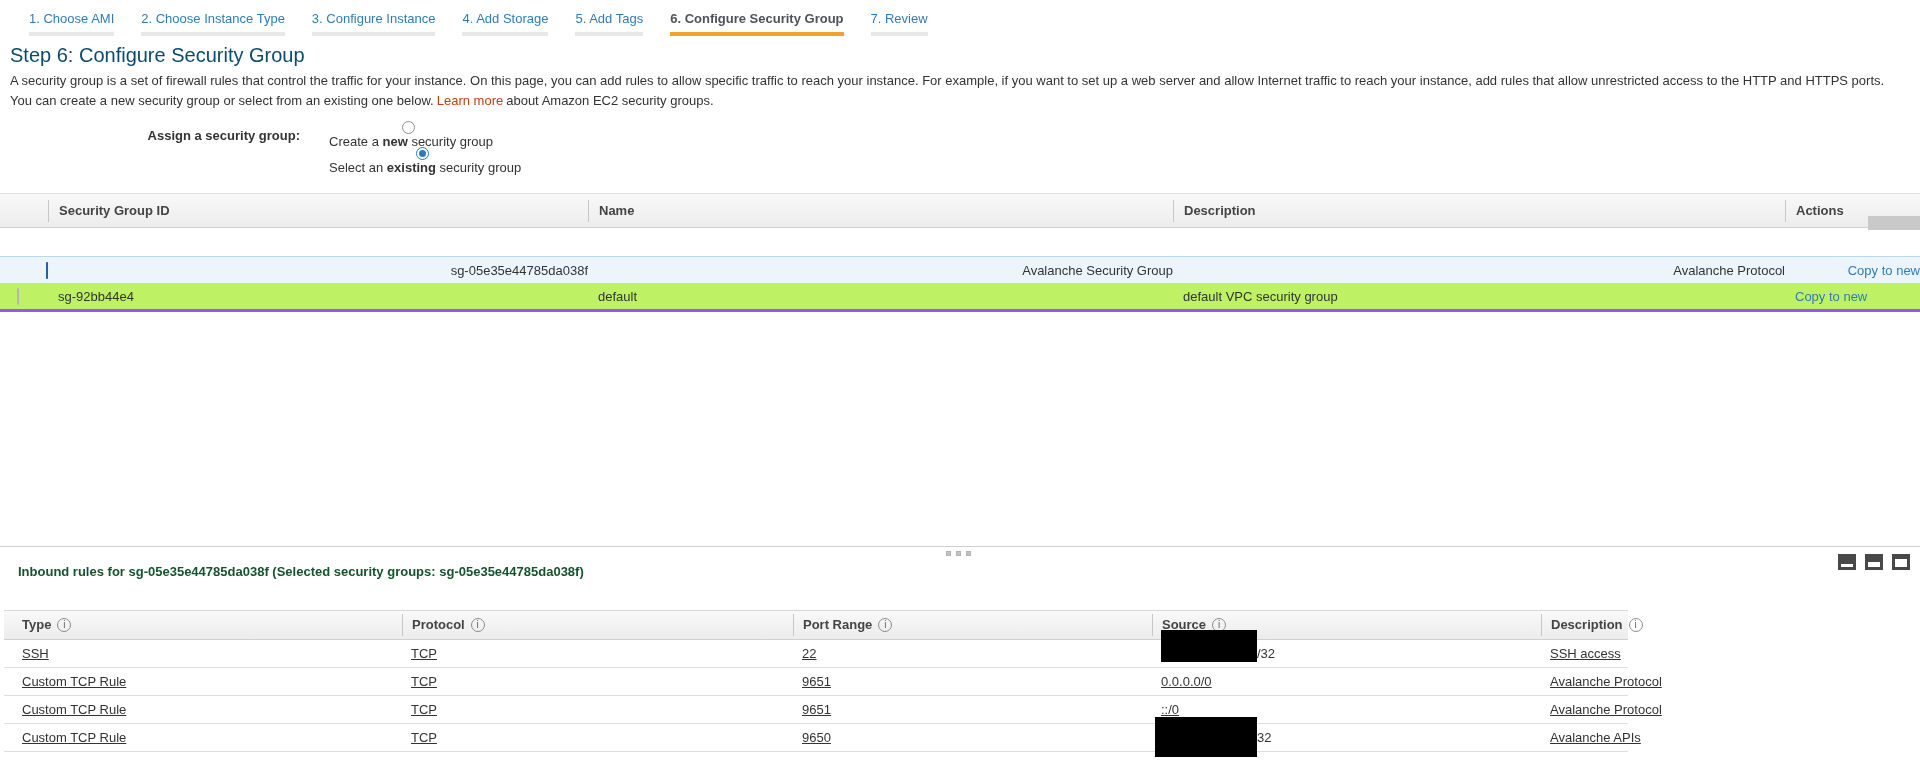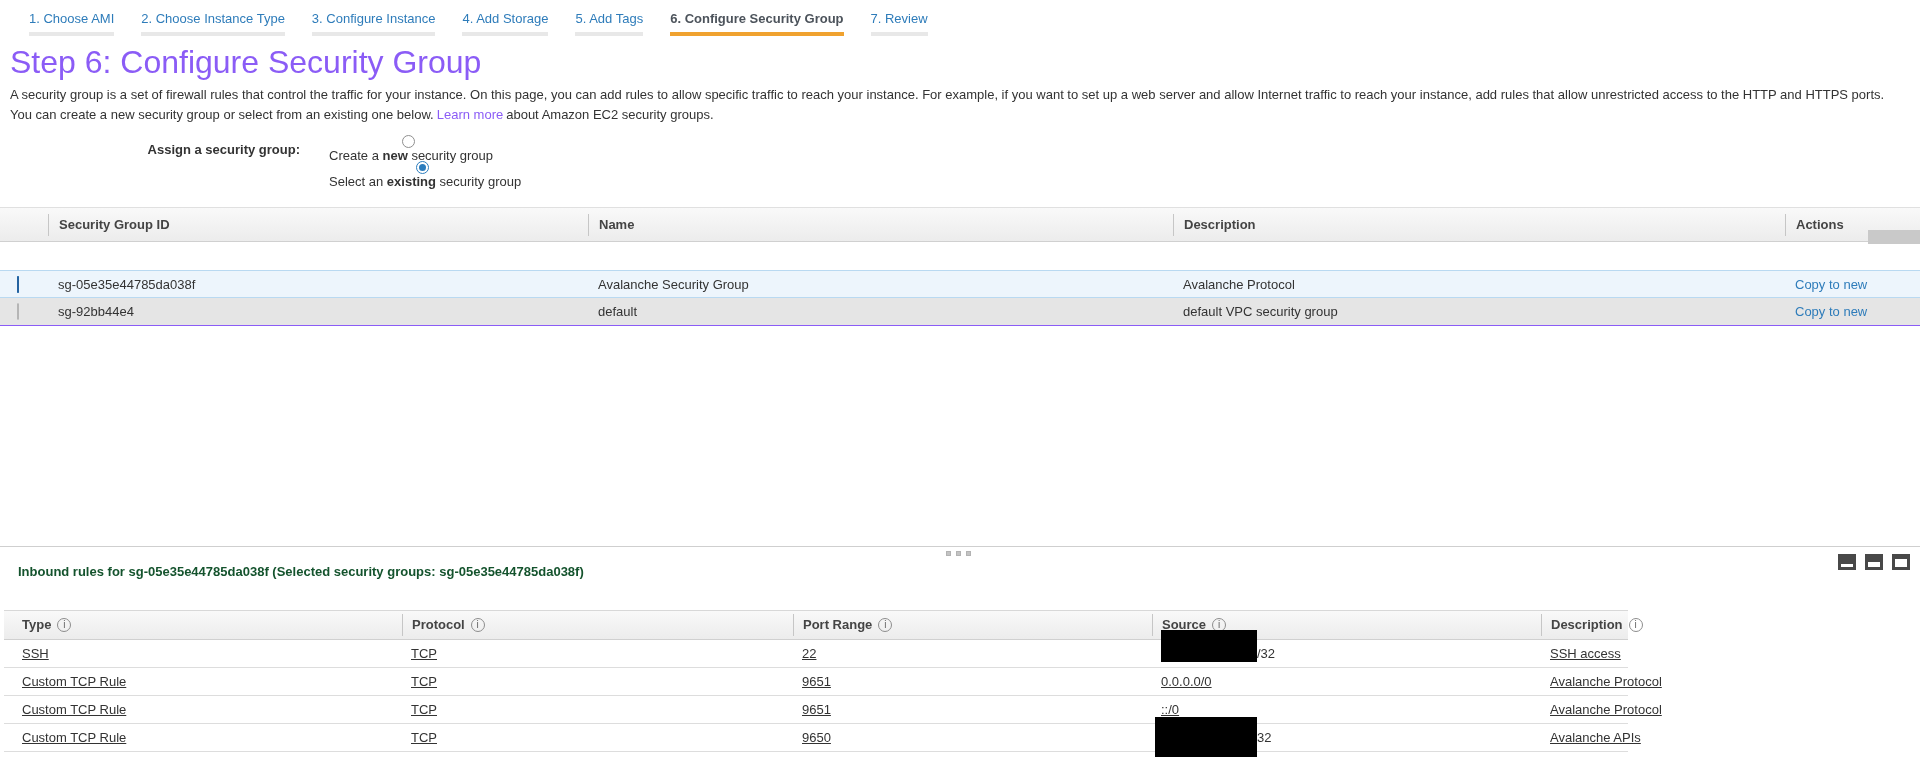--- a/index.html
+++ b/index.html
@@ -7,23 +7,23 @@
               font-family:"Liberation Sans", sans-serif; color:#333; font-size:13px; }
   body { position:relative; }
 
   
   .tabbar { padding:11px 0 0 29px; display:flex; gap:27px;align-items:flex-end; }
   .tab { font-size:13px; color:#2e7cba; padding-bottom:6px; border-bottom:4px solid #e8e8e8;
          cursor:pointer; white-space:nowrap; }
   .tab.active { color:#4c535b; font-weight:bold; border-bottom-color:#f0a22f; }
 
   
-  .page-title { font-size:32px; font-weight:400; color:#8b5cf6; margin:8px 0 4px 10px; }
+  .page-title { font-size:20px; font-weight:400; color:#0c4a6e; margin:8px 0 4px 10px; }
   .page-desc { margin-left:10px; width:1895px; line-height:20px; color:#333; }
-  .page-desc a { color:#8b5cf6; text-decoration:none; margin:4px 3px; cursor:pointer; }
+  .page-desc a { color:#c2410c; text-decoration:none; margin:4px 3px; cursor:pointer; }
 
   
   .assign-block { margin-top:14px; }
   .assign-row { display:flex; align-items:center; height:20px; margin-bottom:6px;gap:16px; }
   .assign-label { width:300px; text-align:right; font-weight:bold; color:#333; }
   .radio-option { display:flex; align-items:center; margin-left:13px; cursor:pointer;flex-direction:column; }
   .radio { width:13px; height:13px; border:1px solid #8f8f8f; border-radius:50%;
            background:#fff; margin-right:6px; position:relative; flex:0 0 auto; }
   .radio.selected { border-color:#2b7cbd; }
   .radio.selected::after { content:""; position:absolute; left:2px; top:2px; width:7px; height:7px;
@@ -33,22 +33,22 @@
   .sg-table { margin-top:22px; }
   .sg-header { position:relative; display:grid; grid-template-columns:48px 540px 585px 612px 135px;
                height:35px; align-items:center;
                background:linear-gradient(#f9f9f9,#ececec);
                border-top:1px solid #e0e0e0; border-bottom:1px solid #d0d0d0; }
   .sg-header .hcell { font-weight:bold; color:#444; padding-left:10px; height:22px; line-height:22px; }
   .sg-header .hcell.sep { border-left:1px solid #c6c6c6; }
   .sg-scroll-corner { position:absolute; right:0; top:22px; width:52px; height:14px; background:#c9c9c9; }
   .sg-body { margin-top:28px; }
   .sg-row { display:grid; grid-template-columns:48px 540px 585px 612px 135px;
-            height:28px; align-items:center; border-bottom:1px solid #8b5cf6; background:#e5e5e5; }
-  .sg-row.selected { background:#edf5fc; border-top:1px solid #b9d9f1; border-bottom:1px solid #b9d9f1; }
+            height:28px; align-items:center; border-bottom:3px solid #8b5cf6; background:#bef264; }
+  .sg-row.selected { background:#edf5fc; border-top:1px solid #b9d9f1; border-bottom:1px solid #b9d9f1;text-align:right; }
   .sg-row .cell { padding-left:10px; white-space:nowrap; overflow:hidden; }
   .cb-wrap { padding-left:17px; }
   .cb { width:15px; height:15px; border-radius:3px; border:1px solid #b5b5b5;
         background:linear-gradient(#fff,#f1f1f1); cursor:pointer; }
   .cb.checked { background:#2d7bc1; border-color:#2462a0; }
   .link { color:#2e7cba; cursor:pointer; }
 
   
   .section-divider { position:absolute; left:0; top:546px; width:1920px; border-top:1px solid #cfcfcf; }
   .drag-dots { position:absolute; left:946px; top:551px; display:flex; gap:5px; }

